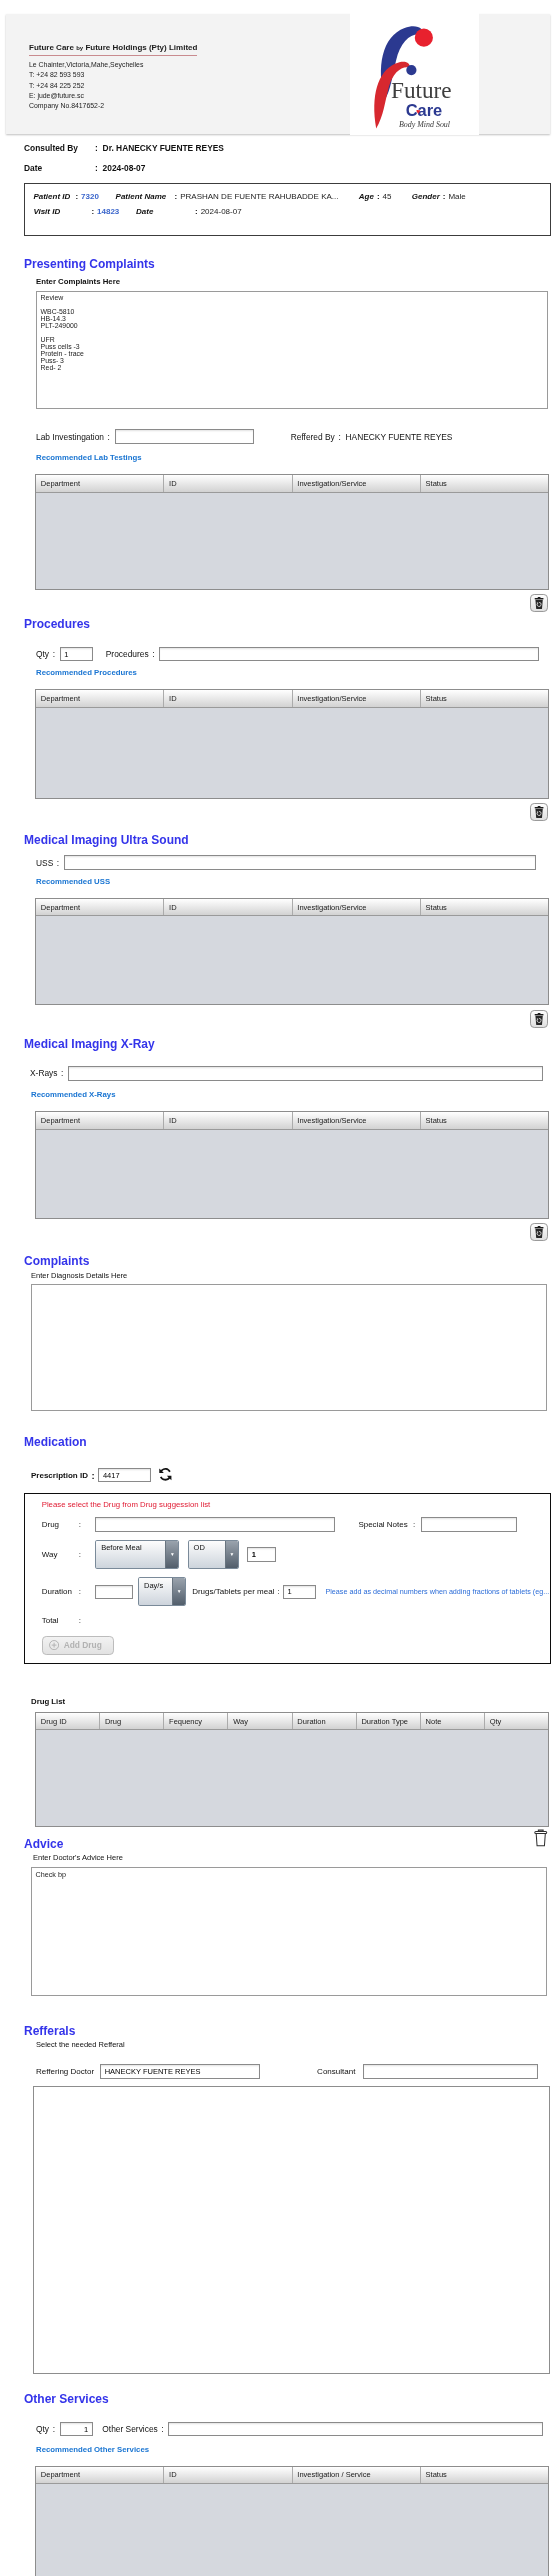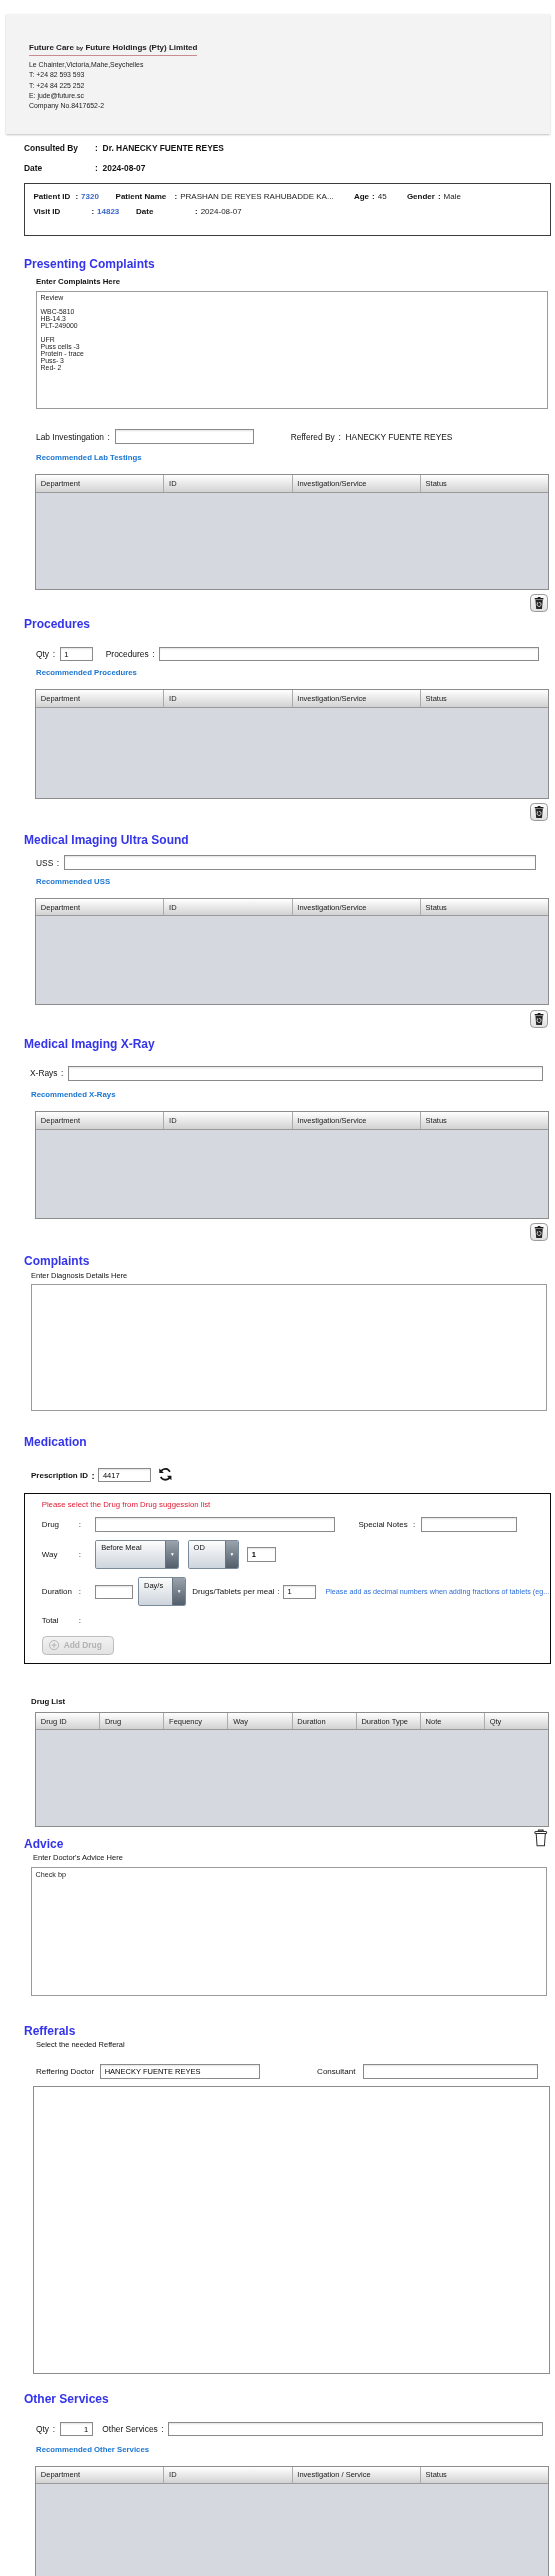--- a/index.html
+++ b/index.html
@@ -23,21 +23,21 @@
   .consult-row .col{margin-right:4.8px;}
   .date-row{margin:9.6px 0 0 24px;font-size:8.4px;font-weight:bold;display:flex;}
   .date-row .lbl{min-width:71px;}
   .date-row .col{margin-right:4.8px;}
 
   
   .patient-box{margin:10.2px 4.8px 0 24px;border:0.9px solid #3c3c3c;background:#fff;
     padding:6.6px 8.4px 7.2px 8.4px;font-size:8px;}
   .pb-row{display:flex;align-items:baseline;margin:1.8px 0 6px 0;}
   .pb-row:last-child{margin-bottom:11px;}
-  .pb-lbl{font-weight:bold;}
+  .pb-lbl{font-weight:bold;font-style:italic;}
   .pb-col{margin:0 3px;font-weight:bold;}
   .pb-val{color:#222;}
   .id-val{color:#3b66cc;font-weight:bold;}
   .w-pid{min-width:39px;} .w-pname{min-width:56px;} .w-vid{min-width:55px;} .w-vdate{min-width:56px;}
   .gap28{margin-left:16.7px;} .gap34{margin-left:20.3px;}
 
   
   .section-heading{color:#3434ea;font-size:12px;font-weight:bold;margin:0 0 0 24px;white-space:pre-wrap;}
   .sub-label{margin:6px 0 0 36px;font-size:7.8px;}
   .sub-label.bold{font-weight:bold;}
@@ -116,41 +116,53 @@
         <span>Future Holdings (Pty) Limited</span>
       </div>
       <div class="lh-address">
         <div>Le Chainter,Victoria,Mahe,Seychelles</div>
         <div>T: +24  82 593 593</div>
         <div>T: +24  84 225 252</div>
         <div>E: jude@future.sc</div>
         <div>Company No.8417652-2</div>
       </div>
     </div>
+    <div class="logo-panel">
+      <svg width="123" height="118" viewBox="0 0 215 208">
+        <path d="M55 150 C40 92 50 38 90 23 C111 15 126 24 123 36 C105 28 83 45 75 80 C67 114 66 130 55 150 Z" fill="#2b3990"></path>
+        <circle cx="124" cy="40" r="16" fill="#e8212e"></circle>
+        <path d="M40 200 C30 142 43 100 73 86 C90 78 101 84 99 93 C86 89 69 101 62 128 C55 155 53 178 40 200 Z" fill="#d7282f"></path>
+        <circle cx="102" cy="97" r="9" fill="#2b3990"></circle>
+        <text x="66" y="146" font-family="Liberation Serif, serif" font-size="41" fill="#3f3f3f">Future</text>
+        <text x="92" y="178" font-family="Liberation Sans, sans-serif" font-weight="bold" font-size="29" fill="#2b3990">Care</text>
+        <text x="110" y="174" font-size="13" fill="#e8212e">♥</text>
+        <text x="80" y="198" font-family="Liberation Serif, serif" font-style="italic" font-size="14" fill="#3a3a3a">Body Mind Soul</text>
+      </svg>
+    </div>
   </div>
 
   <div class="consult-row">
     <span class="lbl">Consulted By</span>
     <span class="col">:</span>
     <span>Dr.  HANECKY FUENTE REYES</span>
   </div>
   <div class="date-row">
     <span class="lbl">Date</span>
     <span class="col">:</span>
     <span>2024-08-07</span>
   </div>
 
   <div class="patient-box">
     <div class="pb-row">
       <span class="pb-lbl w-pid">Patient ID</span>
       <span class="pb-col">:</span>
       <span class="id-val">7320</span>
       <span class="pb-lbl w-pname gap28">Patient Name</span>
       <span class="pb-col">:</span>
-      <span class="pb-val">PRASHAN DE REYES RAHUBADDE KA...</span>
+      <span class="pb-val">PRASHAN DE FUENTE RAHUBADDE KA...</span>
       <span class="pb-lbl gap34">Age</span>
       <span class="pb-col">:</span>
       <span class="pb-val">45</span>
       <span class="pb-lbl gap34">Gender</span>
       <span class="pb-col">:</span>
       <span class="pb-val">Male</span>
     </div>
     <div class="pb-row">
       <span class="pb-lbl w-vid">Visit ID</span>
       <span class="pb-col">:</span>

